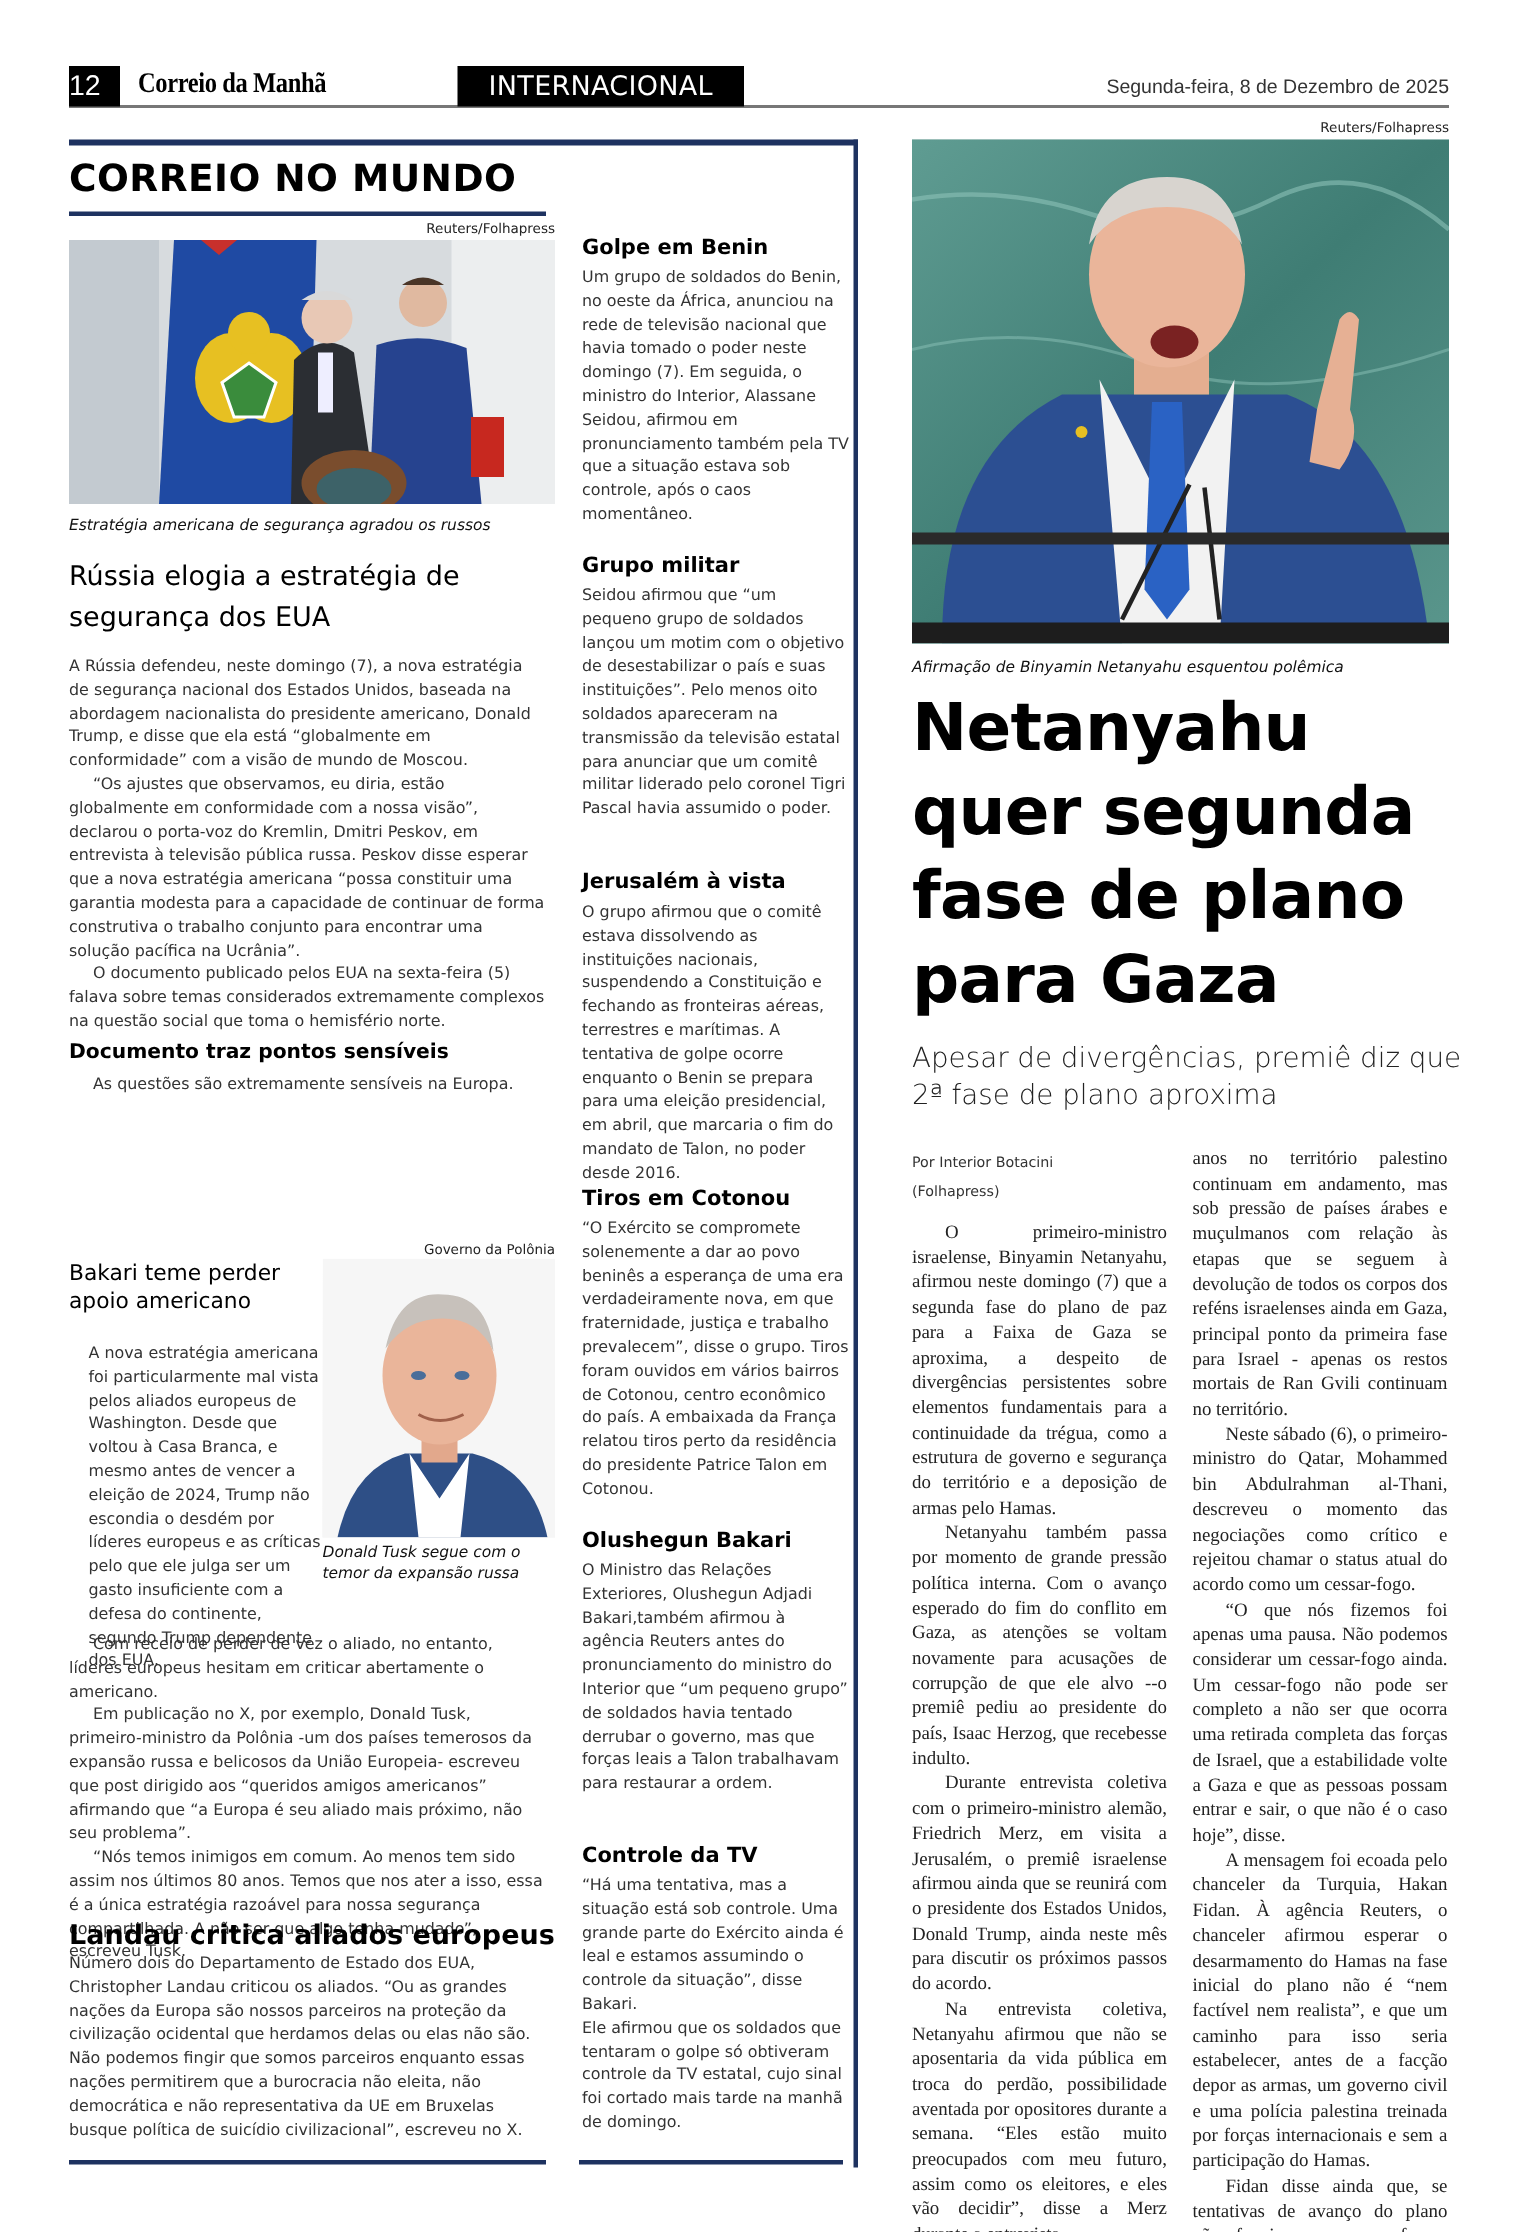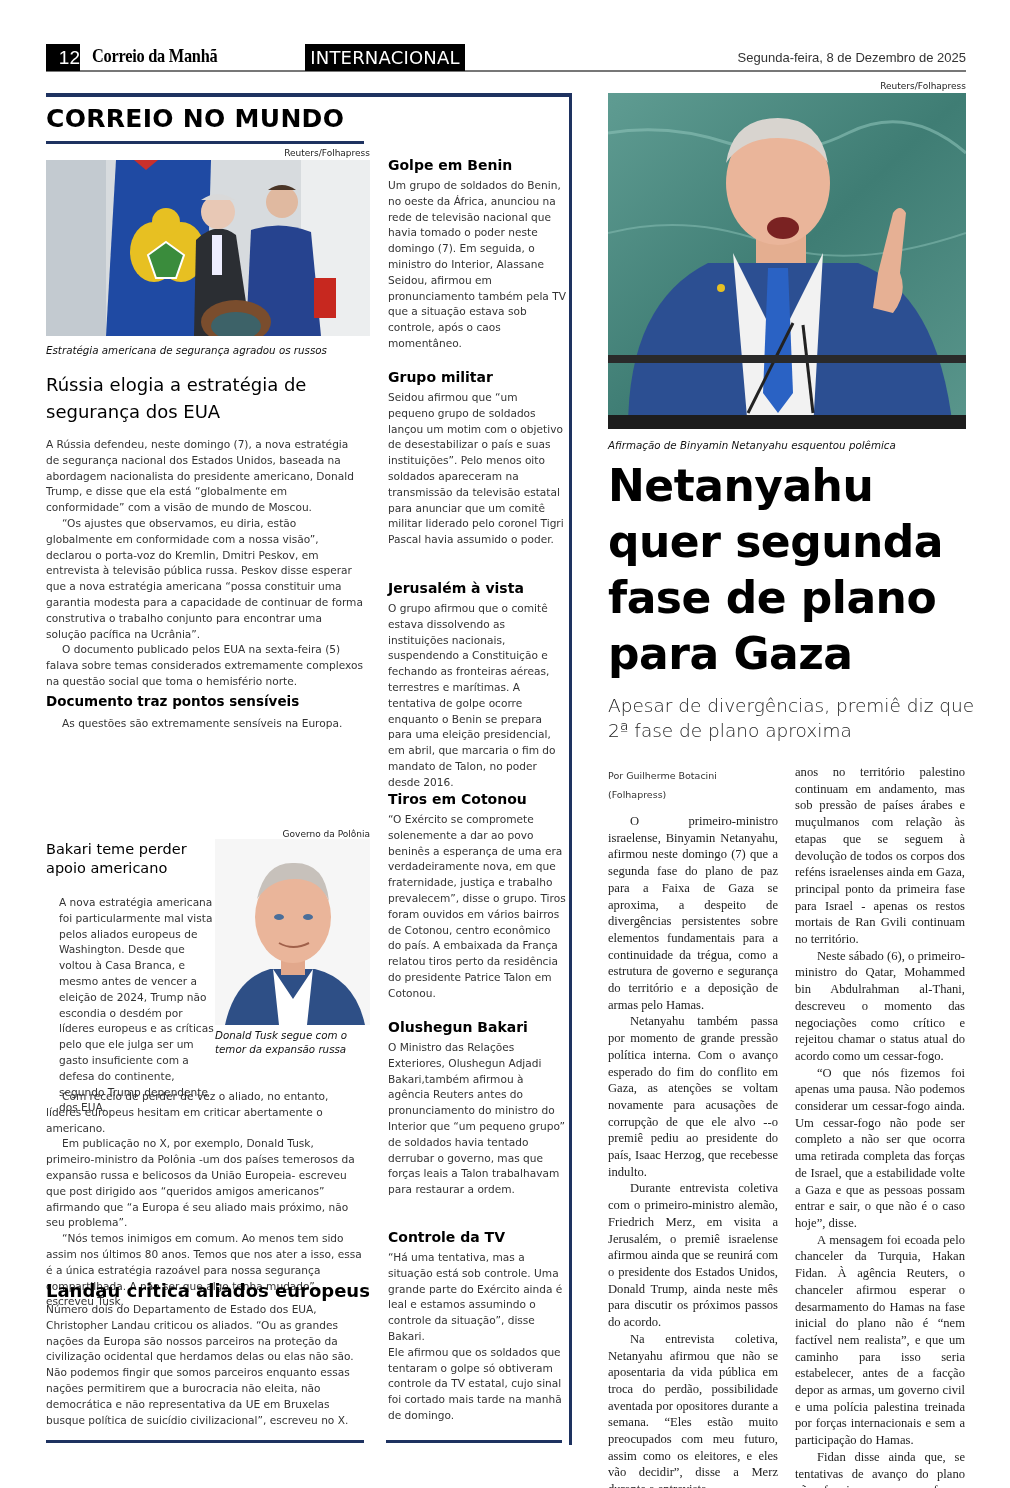--- a/index.html
+++ b/index.html
@@ -1,23 +1,23 @@
 <!DOCTYPE html>
 <html><head>
 <meta charset="utf-8">
 <style>
   * { box-sizing: border-box; margin: 0; padding: 0; }
   html, body { width: 1010px; height: 1488px; background: #ffffff; overflow: hidden; }
   body { position: relative; font-family: "DejaVu Sans", sans-serif; color: #1a1a1a; }
 
   
   .masthead { position: absolute; left: 46px; top: 44px; width: 920px; height: 28px; border-bottom: 2px solid #777; }
-  .page-num { position: absolute; left: 0; top: 0; width: 34px; height: 27px; background: #000; color: #fff; font: 19px "Liberation Sans", sans-serif; line-height: 27px; text-align: right; }
+  .page-num { position: absolute; left: 0; top: 0; width: 34px; height: 27px; background: #000; color: #fff; font: 19px "Liberation Sans", sans-serif; line-height: 27px; text-align: left; }
   .paper-name { position: absolute; left: 46px; top: 1px; font: bold 19px "Liberation Serif", serif; letter-spacing: -0.3px; color: #000; transform: scaleX(0.86); transform-origin: left; }
-  .section-tag { position: absolute; left: 259px; top: 0; width: 160px; height: 27px; background: #000; color: #fff; font: 18px "DejaVu Sans", sans-serif; line-height: 27px; text-align: center; letter-spacing: 0.2px; }
+  .section-tag { position: absolute; left: 259px; top: 0; width: 191px; height: 27px; background: #000; color: #fff; font: 18px "DejaVu Sans", sans-serif; line-height: 27px; text-align: center; letter-spacing: 0.2px; }
   .issue-date { position: absolute; right: 0; top: 6px; font: 13px "Liberation Sans", sans-serif; color: #333; }
 
   
   .mundo-frame { position: absolute; left: 46px; top: 93px; width: 526px; height: 1352px; border-top: 4px solid #1e3260; border-right: 3px solid #1e3260; }
   .mundo-title { position: absolute; left: 46px; top: 104px; font: bold 25px "DejaVu Sans", sans-serif; color: #000; letter-spacing: 0.3px; }
   .mundo-rule { position: absolute; left: 46px; top: 141px; width: 318px; height: 3px; background: #1e3260; }
   .bottom-rule { position: absolute; left: 46px; top: 1440px; width: 318px; height: 3px; background: #1e3260; }
   .bottom-rule-2 { position: absolute; left: 386px; top: 1440px; width: 176px; height: 3px; background: #1e3260; }
 
   .credit { position: absolute; font: 9px "DejaVu Sans", sans-serif; color: #222; text-align: right; }
@@ -186,21 +186,21 @@
     <rect x="0" y="322" width="358" height="14" fill="#1d1d1d"></rect>
     <circle cx="113" cy="195" r="4" fill="#e7c022"></circle>
   </svg>
 </div>
 <div class="caption" style="left:608px; top:439px;">Afirmação de Binyamin Netanyahu esquentou polêmica</div>
 
 <h1 class="headline">Netanyahu quer segunda fase de plano para Gaza</h1>
 <div class="deck">Apesar de divergências, premiê diz que 2ª fase de plano aproxima</div>
 
 <div class="byline">
-  <div>Por Guilherme Botacini</div>
+  <div>Por Interior Botacini</div>
   <div>(Folhapress)</div>
 </div>
 
 <div class="col-serif" style="left:608px; top:813px;">
   <p>O primeiro-ministro israelense, Binyamin Netanyahu, afirmou neste domingo (7) que a segunda fase do plano de paz para a Faixa de Gaza se aproxima, a despeito de divergências persistentes sobre elementos fundamentais para a continuidade da trégua, como a estrutura de governo e segurança do território e a deposição de armas pelo Hamas.</p>
   <p>Netanyahu também passa por momento de grande pressão política interna. Com o avanço esperado do fim do conflito em Gaza, as atenções se voltam novamente para acusações de corrupção de que ele alvo --o premiê pediu ao presidente do país, Isaac Herzog, que recebesse indulto.</p>
   <p>Durante entrevista coletiva com o primeiro-ministro alemão, Friedrich Merz, em visita a Jerusalém, o premiê israelense afirmou ainda que se reunirá com o presidente dos Estados Unidos, Donald Trump, ainda neste mês para discutir os próximos passos do acordo.</p>
   <p>Na entrevista coletiva, Netanyahu afirmou que não se aposentaria da vida pública em troca do perdão, possibilidade aventada por opositores durante a semana. “Eles estão muito preocupados com meu futuro, assim como os eleitores, e eles vão decidir”, disse a Merz durante a entrevista.</p>
 
 </div>

